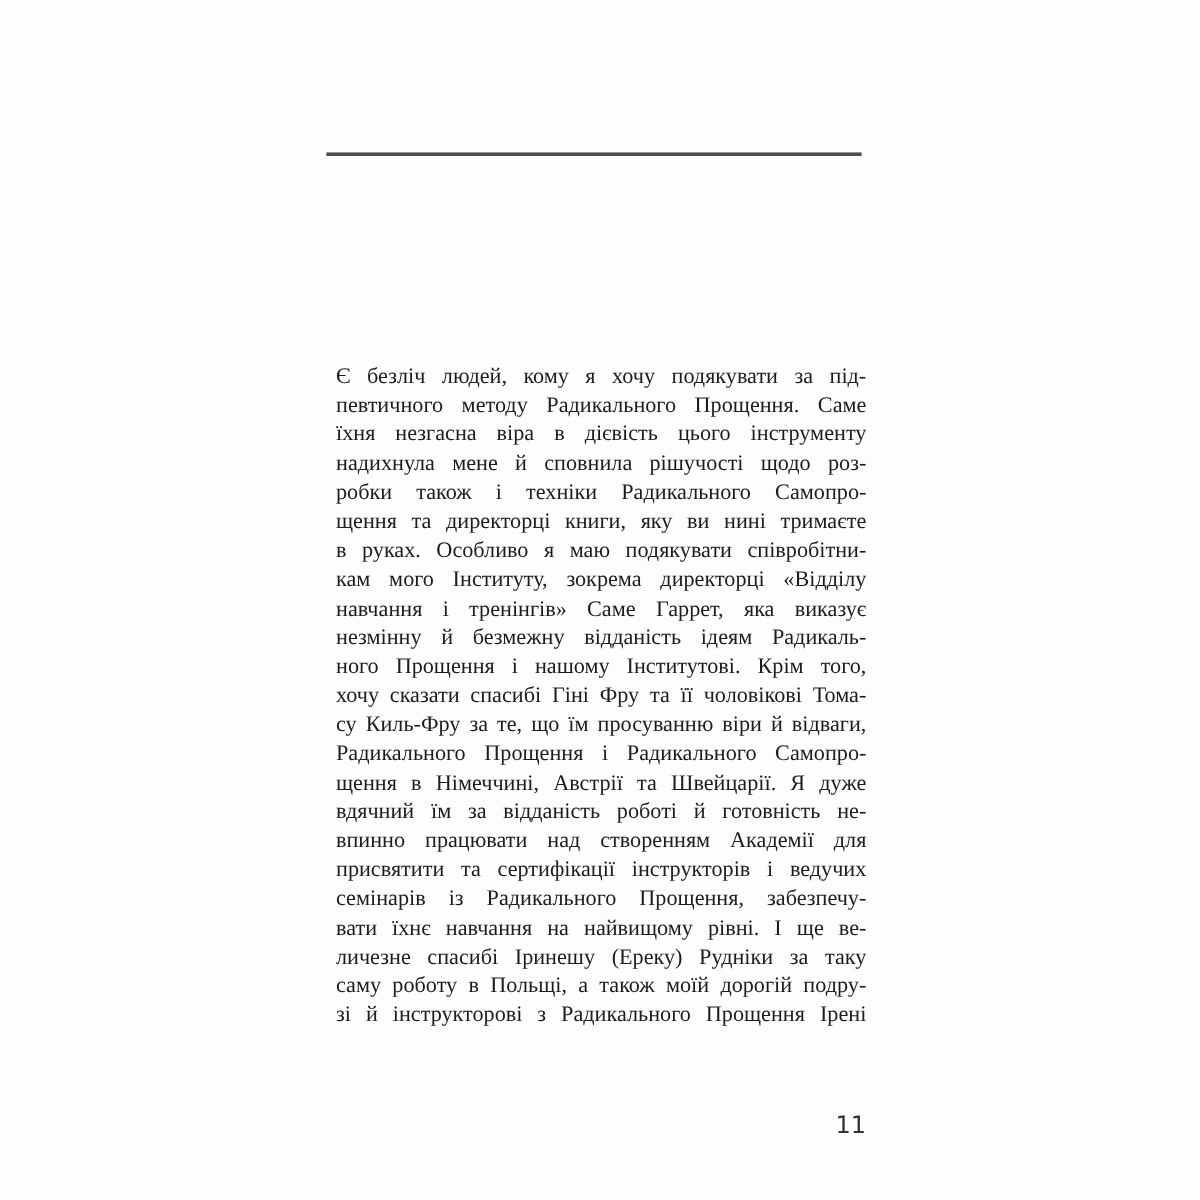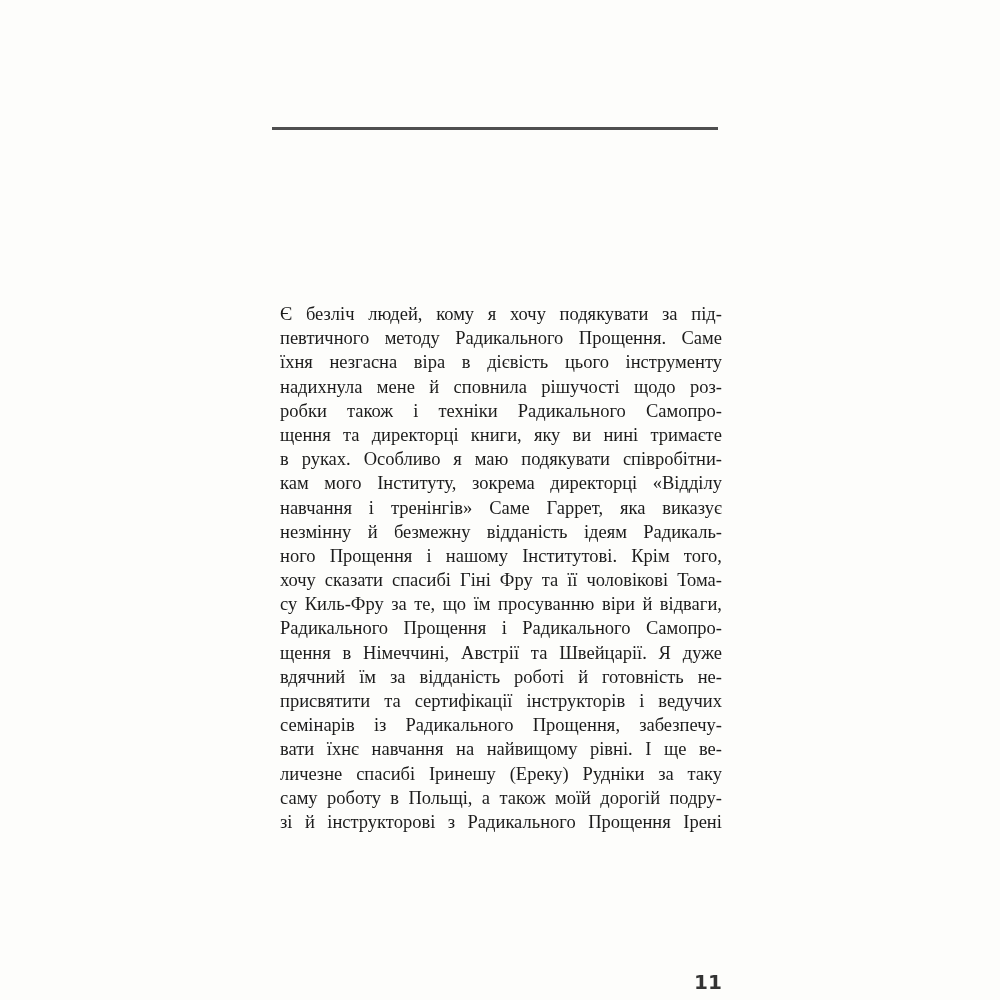--- a/index.html
+++ b/index.html
@@ -48,25 +48,25 @@
   }
   .text-line span {
     flex: 0 0 auto;
     white-space: pre;
   }
   .page-number {
     position: absolute;
     left: 694px;
     top: 925px;
     width: 30px;
+    text-align: center;
     font-family: "DejaVu Sans", sans-serif;
     font-size: 20px;
-    font-weight: 700;
+    font-weight: 400;
     color: var(--page-number, #333333);
-    margin-top: 45px;
   }
 </style>
 </head>
 <body>
 
 <div class="page">
   <div class="title-rule"></div>
   <div class="body-text">
       <div class="text-line">
         <span>Є</span>
@@ -207,20 +207,28 @@
       </div>
       <div class="text-line">
         <span>вдячний</span>
         <span>їм</span>
         <span>за</span>
         <span>відданість</span>
         <span>роботі</span>
         <span>й</span>
         <span>готовність</span>
         <span>не-</span>
+      </div>
+      <div class="text-line">
+        <span>впинно</span>
+        <span>працювати</span>
+        <span>над</span>
+        <span>створенням</span>
+        <span>Академії</span>
+        <span>для</span>
       </div>
       <div class="text-line">
         <span>присвятити</span>
         <span>та</span>
         <span>сертифікації</span>
         <span>інструкторів</span>
         <span>і</span>
         <span>ведучих</span>
       </div>
       <div class="text-line">

